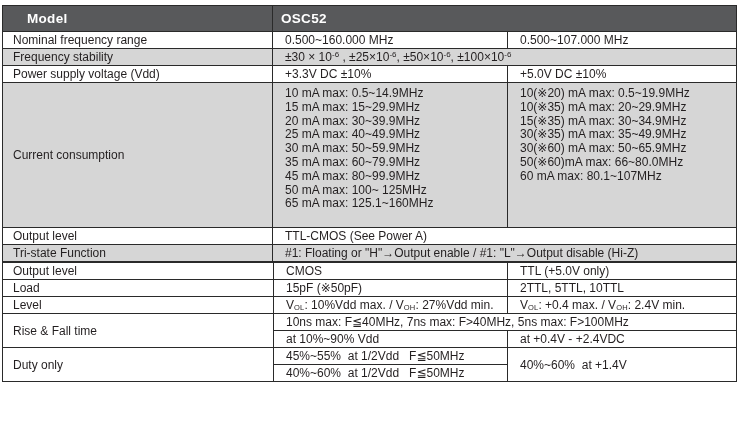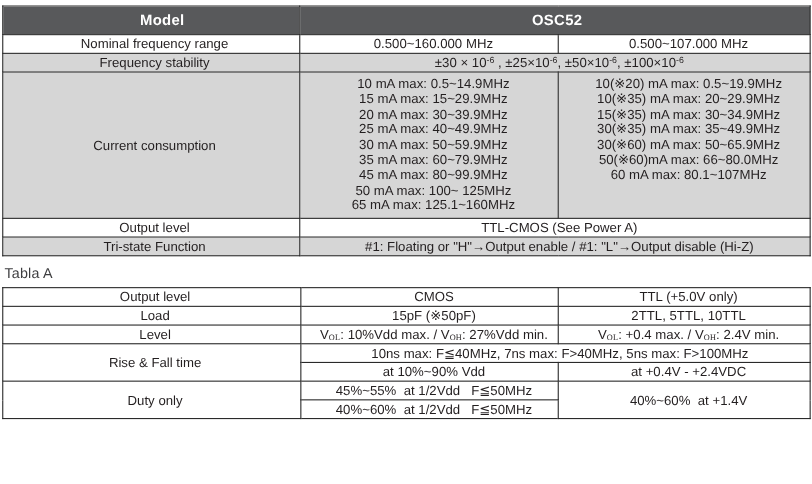--- a/index.html
+++ b/index.html
@@ -11,21 +11,21 @@
   }
   *{box-sizing:border-box;}
   html,body{margin:0;padding:0;}
   body{
     width:738px;height:440px;
     background:#ffffff;
     font-family:"Liberation Sans","DejaVu Sans",sans-serif;
     color:var(--text);
   }
   .page{padding:5px 2px 0 2px;}
-  table{border-collapse:collapse;table-layout:fixed;width:734px;text-align:center;}
+  table{border-collapse:collapse;table-layout:fixed;width:734px;}
   td{
     border:1px solid var(--border);
     font-size:12px;
     line-height:14px;
     padding:1px 4px 1px 10px;
     white-space:pre-wrap;
     overflow:hidden;
   }
   tr.h td{height:17px;}
   tr.hh td{height:26px;}
@@ -33,24 +33,24 @@
     background:var(--header-bg);
     color:var(--header-text);
     font-weight:bold;
     font-size:13.5px;
     letter-spacing:.3px;
     padding-left:24px;
   }
   td.hdr.prod{padding-left:8px;}
   td.val{padding-left:12px;}
   td.g{background:var(--stripe);}
-  td.list{vertical-align:top;padding-top:4px;padding-bottom:4px;}
+  td.list{vertical-align:top;padding-top:4px;padding-bottom:16px;}
   td.list div{line-height:13.8px;}
   sup{font-size:8px;line-height:0;vertical-align:4px;}
-  sub.sc{font-size:7.5px;line-height:0;vertical-align:-1px;letter-spacing:.2px;font-family:Liberation Serif, serif;}
+  sub.sc{font-size:7.5px;line-height:0;vertical-align:-1px;letter-spacing:.2px;}
   .caption{
     font-size:13px;
     color:#3d3d3f;
     margin:8px 0 5px 2px;
     letter-spacing:.2px;
   }
   td.mid{vertical-align:middle;}
 </style>
 </head>
 <body>
@@ -70,37 +70,41 @@
     </tr>
     <tr class="h">
       <td>Nominal frequency range</td>
       <td class="val">0.500~160.000 MHz</td>
       <td class="val">0.500~107.000 MHz</td>
     </tr>
     <tr class="h">
       <td class="g">Frequency stability</td>
       <td class="val g" colspan="2"><span>±30 × 10</span><sup>-6</sup><span> , ±25×10</span><sup>-6</sup><span>, ±50×10</span><sup>-6</sup><span>, ±100×10</span><sup>-6</sup></td>
     </tr>
+    <tr class="h">
+      <td>Power supply voltage (Vdd)</td>
+      <td class="val">+3.3V DC ±10%</td>
+      <td class="val">+5.0V DC ±10%</td>
+    </tr>
     <tr>
       <td class="g mid">Current consumption</td>
       <td class="val g list"><div>10 mA max: 0.5~14.9MHz</div><div>15 mA max: 15~29.9MHz</div><div>20 mA max: 30~39.9MHz</div><div>25 mA max: 40~49.9MHz</div><div>30 mA max: 50~59.9MHz</div><div>35 mA max: 60~79.9MHz</div><div>45 mA max: 80~99.9MHz</div><div>50 mA max: 100~ 125MHz</div><div>65 mA max: 125.1~160MHz</div></td>
       <td class="val g list"><div>10(※20) mA max: 0.5~19.9MHz</div><div>10(※35) mA max: 20~29.9MHz</div><div>15(※35) mA max: 30~34.9MHz</div><div>30(※35) mA max: 35~49.9MHz</div><div>30(※60) mA max: 50~65.9MHz</div><div>50(※60)mA max: 66~80.0MHz</div><div>60 mA max: 80.1~107MHz</div></td>
     </tr>
     <tr class="h">
       <td>Output level</td>
       <td class="val" colspan="2">TTL-CMOS (See Power A)</td>
     </tr>
     <tr class="h">
       <td class="g">Tri-state Function</td>
       <td class="val g" colspan="2">#1: Floating or "H"→Output enable / #1: "L"→Output disable (Hi-Z)</td>
     </tr>
   </tbody>
     </table>
 
-  <div class="caption">Tabla A</div>
 
   <table>
     <colgroup>
       <col style="width:271px">
         <col style="width:234px">
         <col style="width:229px">
     </colgroup>
     <tbody>
         <tr class="h">
       <td>Output level</td>

